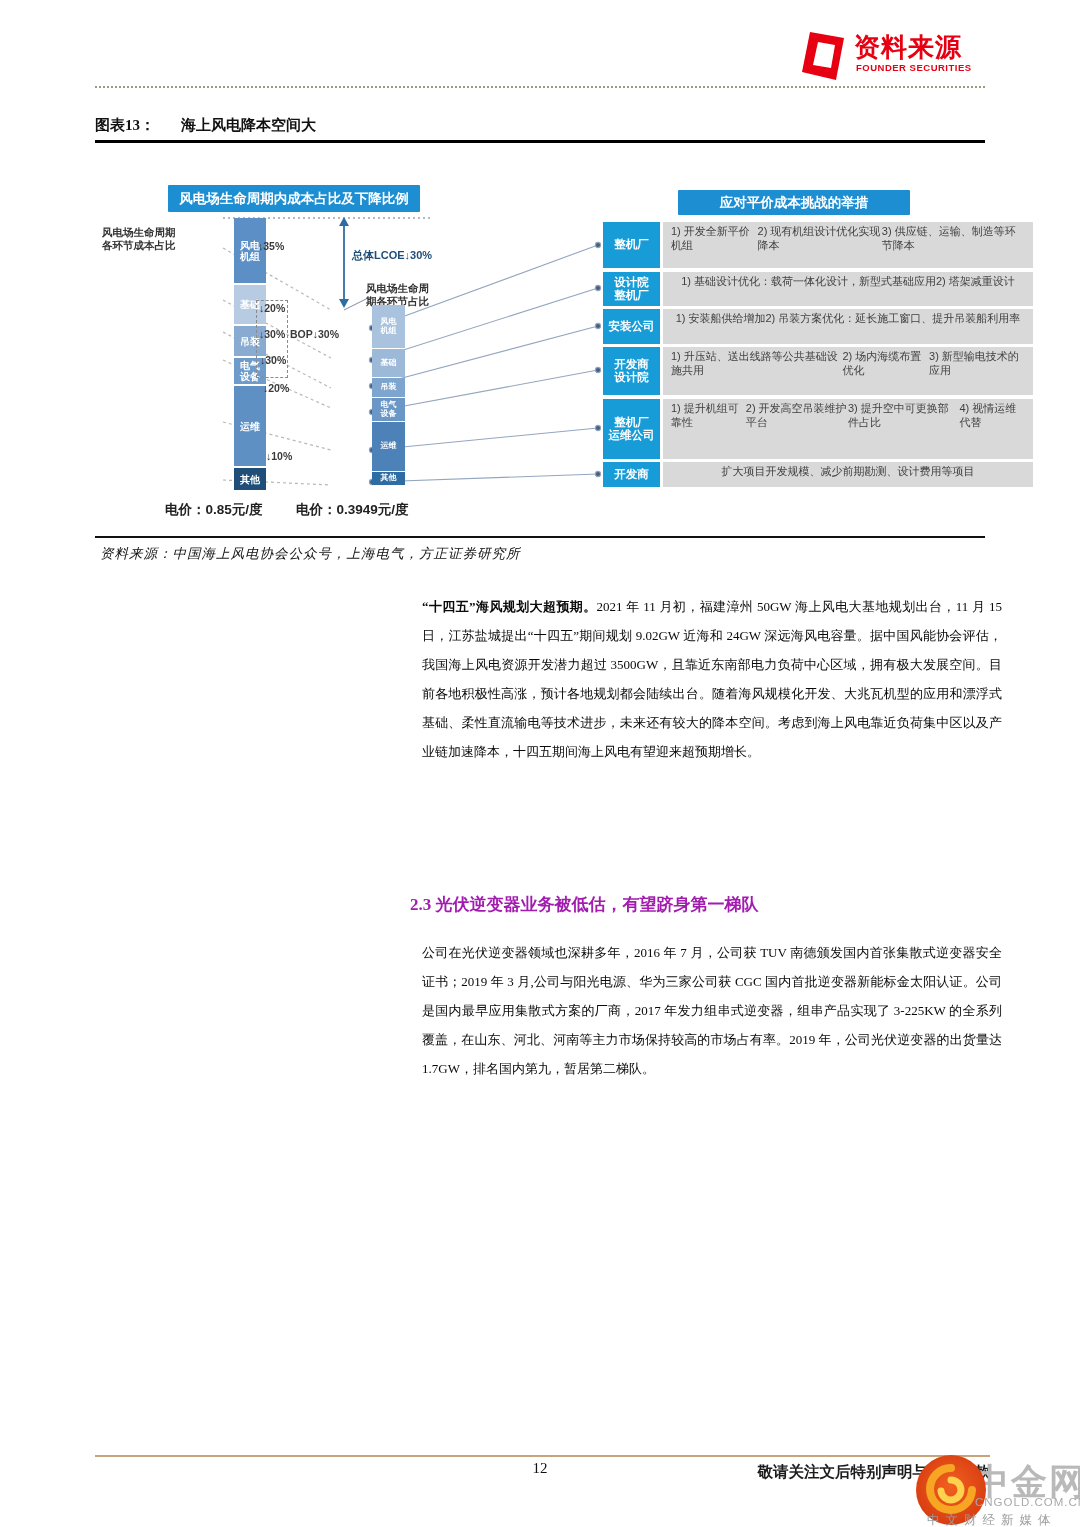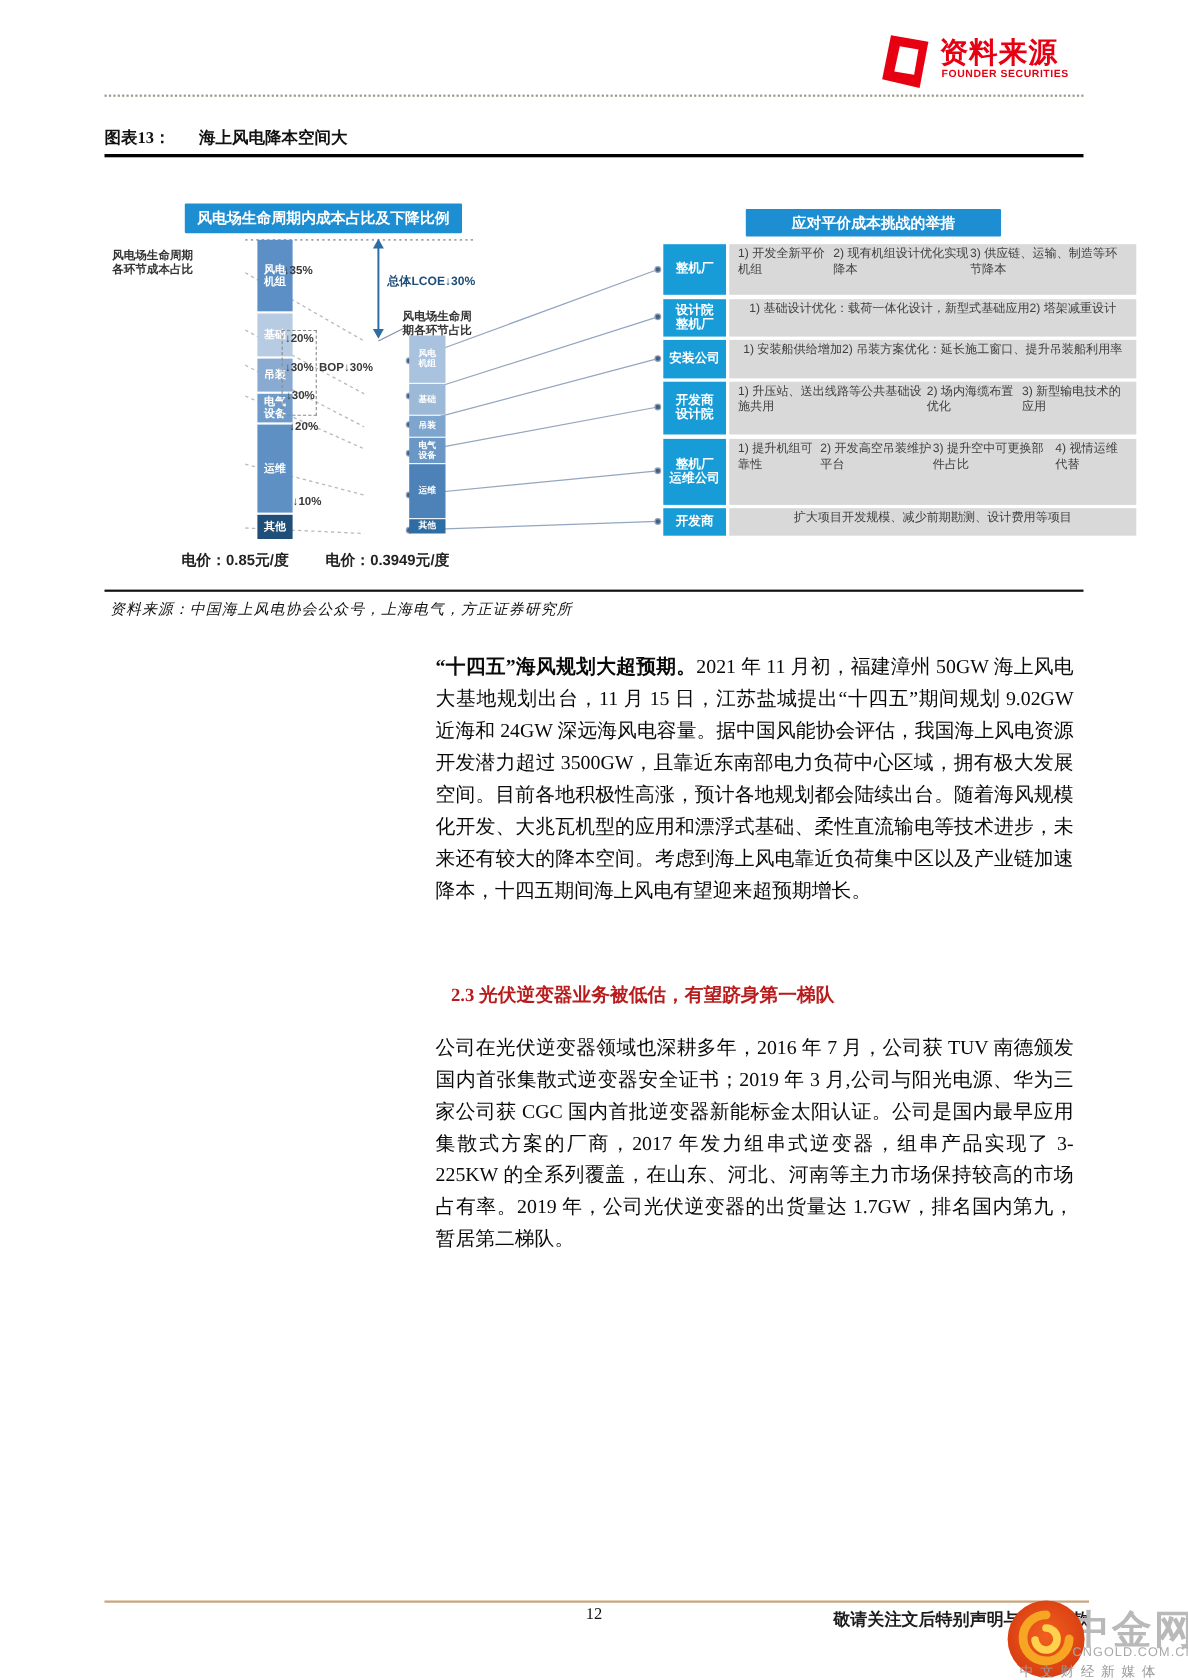--- a/index.html
+++ b/index.html
@@ -35,23 +35,23 @@
   .price{position:absolute;font-size:13.5px;font-weight:bold;color:#222;}
   .rrow{position:absolute;left:503px;width:430px;display:flex;}
   .actor{width:57px;background:#189cd8;color:#fff;font-size:11.5px;font-weight:bold;
          display:flex;align-items:center;justify-content:center;text-align:center;
          white-space:pre-line;line-height:1.15;flex:0 0 57px;}
   .desc{margin-left:3px;background:#d9d9d9;color:#3f3f3f;font-size:11px;line-height:14px;
         padding:2px 8px;flex:1;display:flex;justify-content:center;}
   .lcoe{position:absolute;font-size:11px;font-weight:bold;color:#1f4e79;}
 
   
-  .para{left:396px;width:580px;font-size:18px;line-height:29px;text-align:justify;color:#0a0a0a;}
+  .para{left:422px;width:580px;font-size:13px;line-height:29px;text-align:justify;color:#0a0a0a;}
   .lead{font-weight:bold;}
-  .sec-head{left:410px;top:893px;font-size:17px;font-weight:bold;color:#b91c1c;}
+  .sec-head{left:410px;top:893px;font-size:17px;font-weight:bold;color:#a21caf;}
 
   
   .foot-rule{left:95px;top:1455px;width:895px;border-top:2px solid #c9a47a;height:0;}
   .page-num{left:95px;top:1460px;width:890px;text-align:center;font-size:15px;}
   .disclaimer{left:640px;top:1462px;width:350px;text-align:right;font-size:15.5px;font-weight:bold;
               font-family:"Liberation Sans",sans-serif;color:#1c1c1c;}
   .wm{left:905px;top:1450px;width:175px;height:77px;}
   .wm-name{position:absolute;left:68px;top:8px;font-size:36px;font-weight:bold;color:#b9b9b9;
            font-family:"Liberation Sans",sans-serif;letter-spacing:2px;white-space:nowrap;}
   .wm-domain{position:absolute;left:70px;top:46px;font-size:11.5px;color:#a9a9a9;

